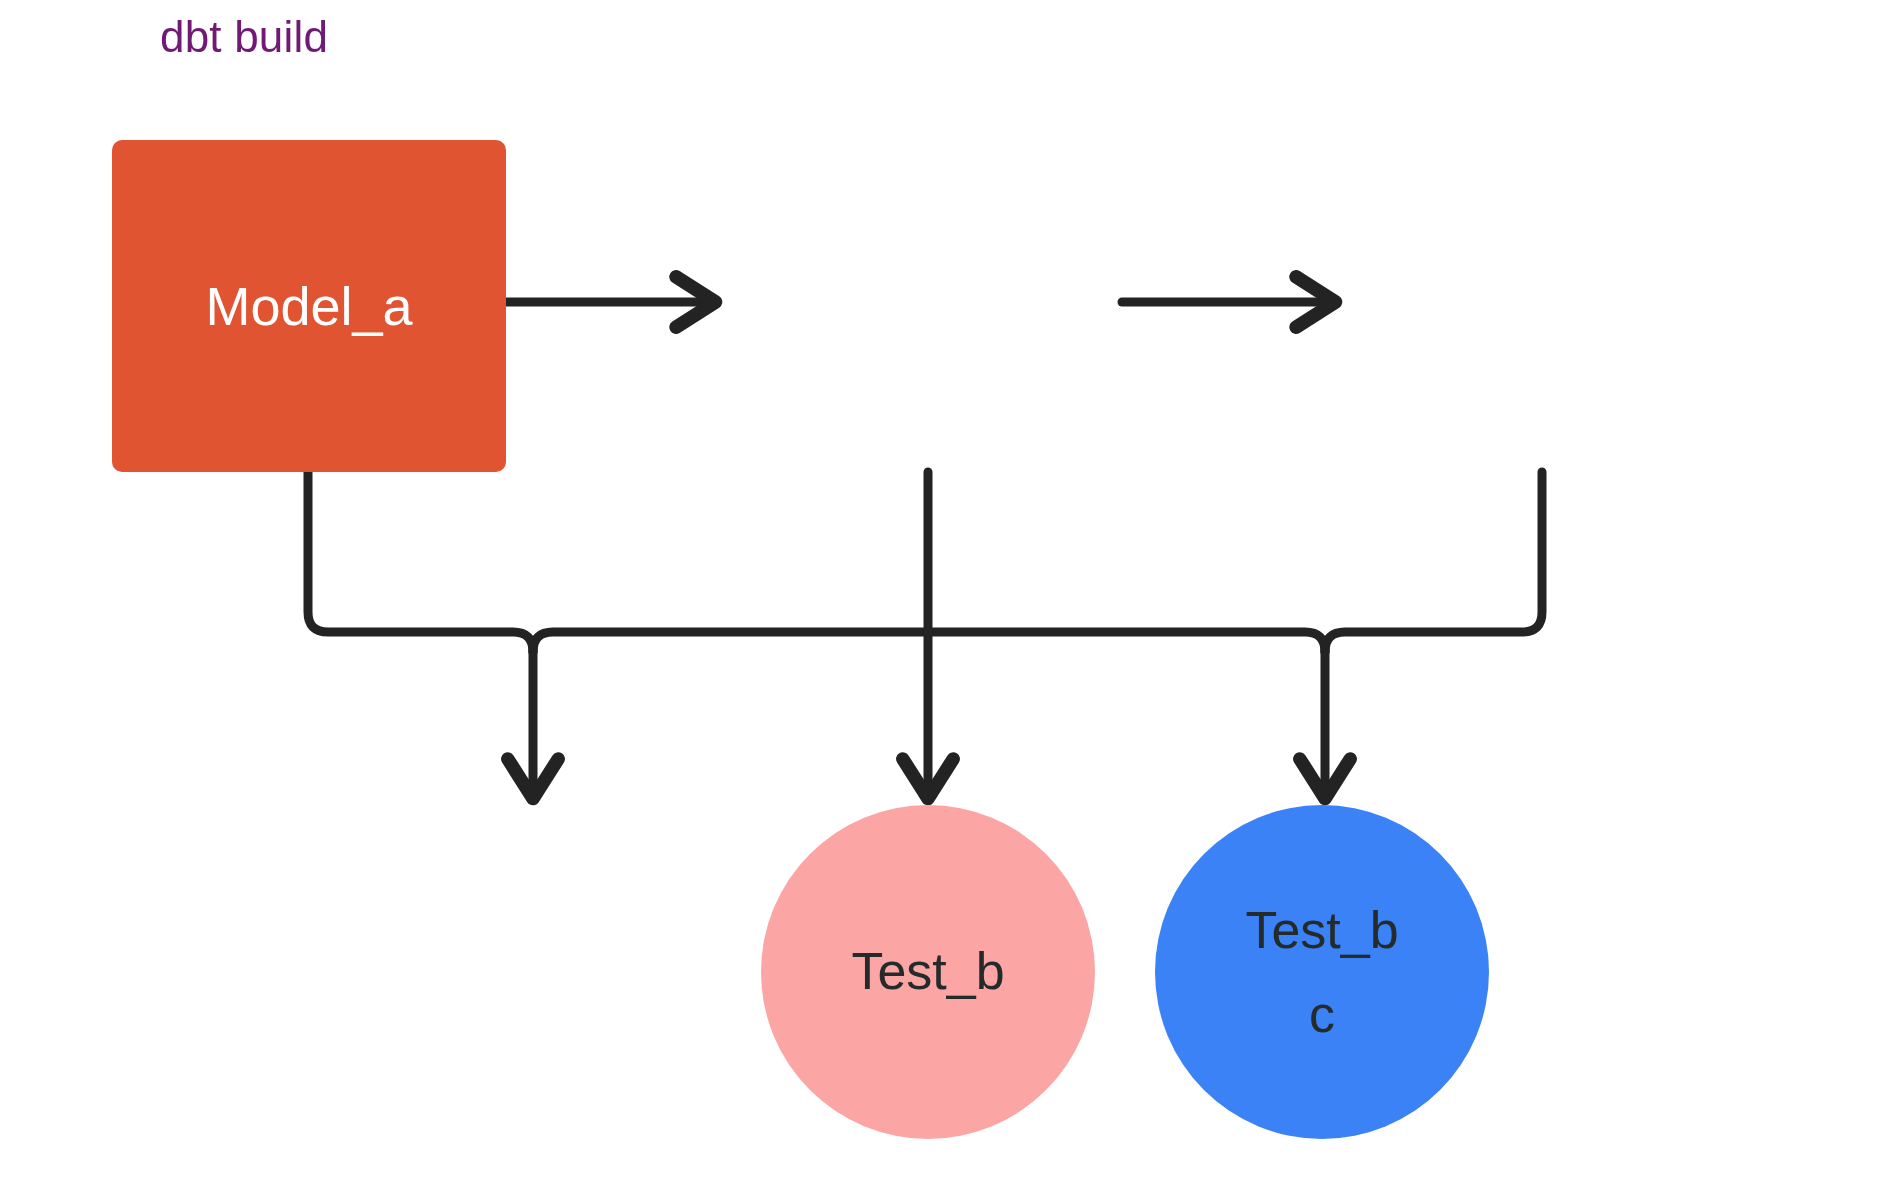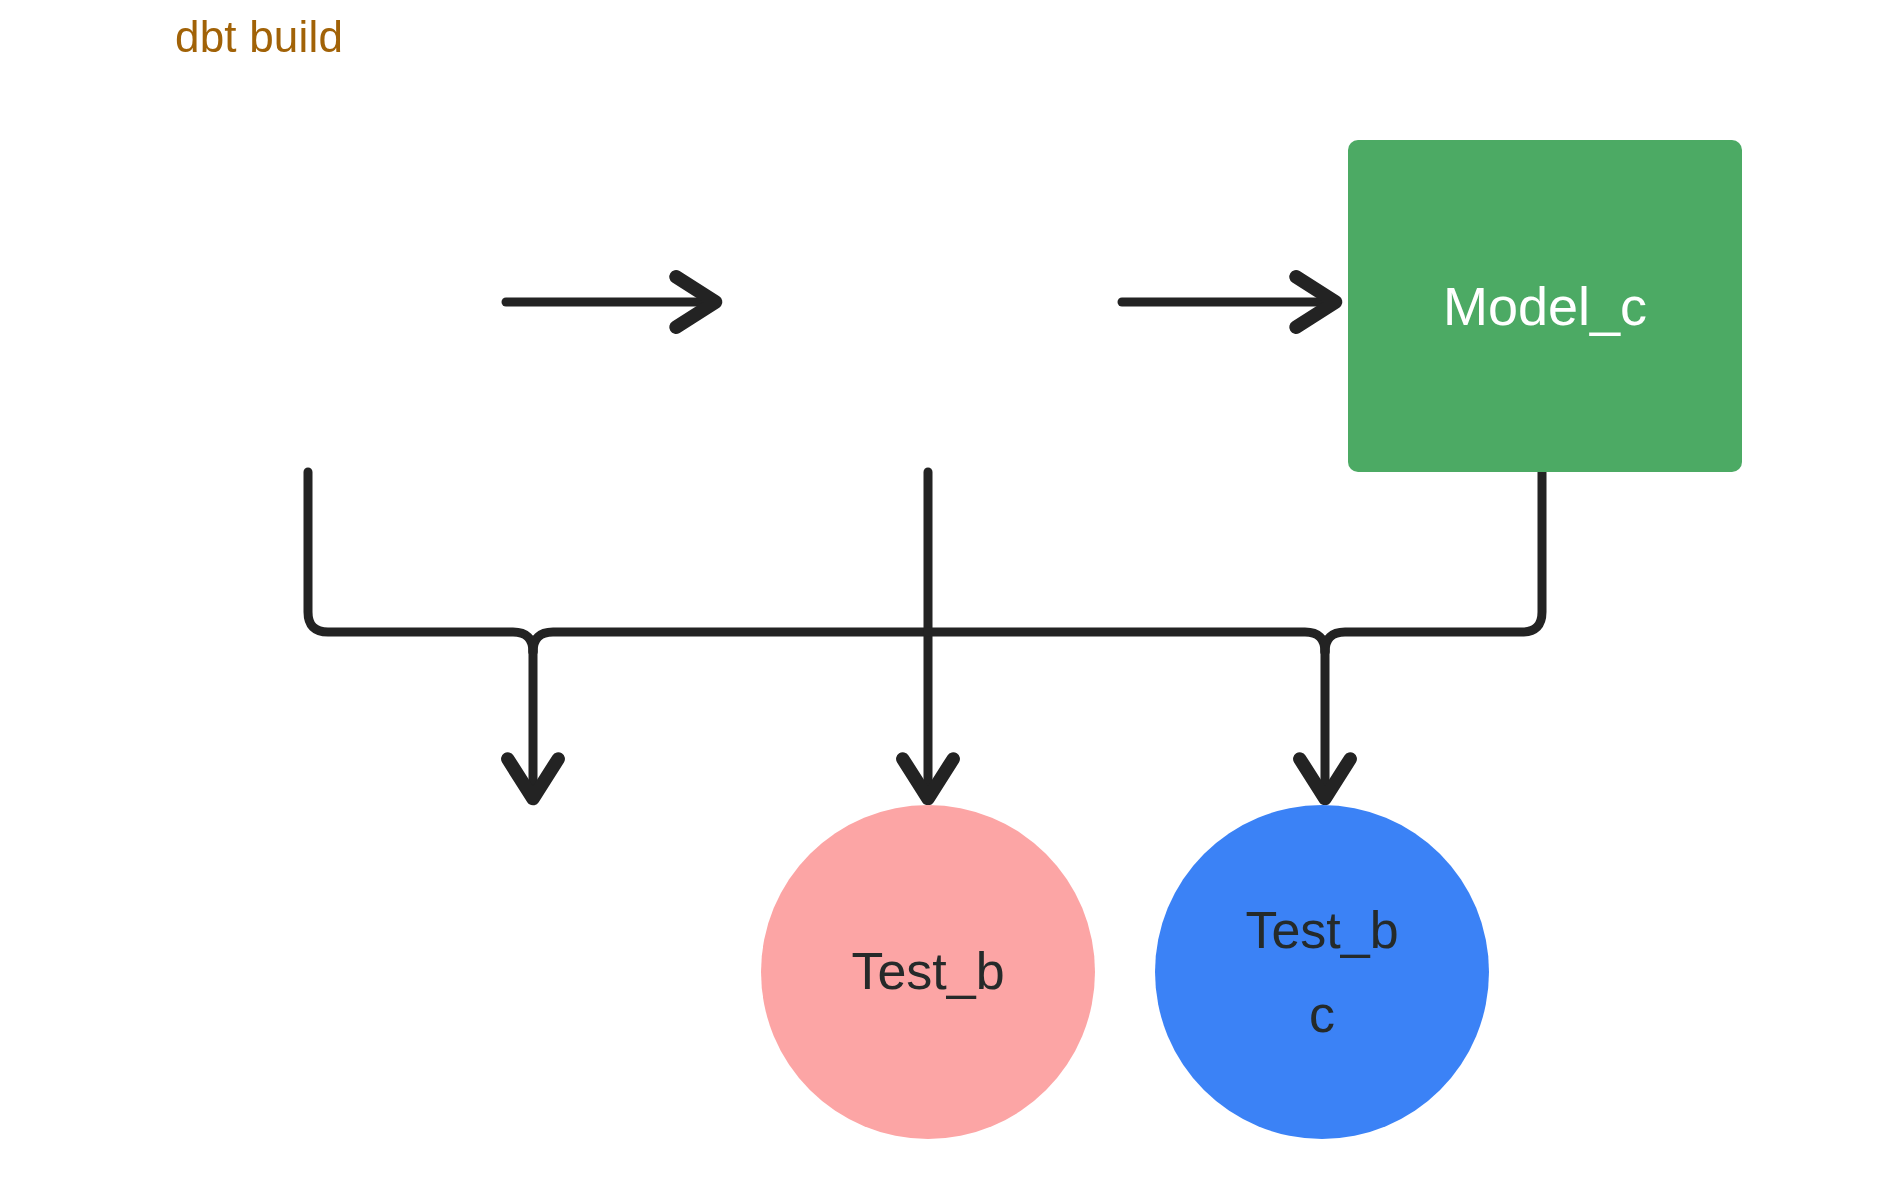--- a/index.html
+++ b/index.html
@@ -20,24 +20,24 @@
   #edge-layer {
     position: absolute;
     left: 0;
     top: 0;
     width: 1880px;
     height: 1186px;
     pointer-events: none;
   }
   .diagram-title {
     position: absolute;
-    left: 175px;
+    left: 160px;
     top: 12px;
     font-size: 44px;
-    color: #a16207;
+    color: #701a75;
     letter-spacing: 0.2px;
     white-space: nowrap;
   }
   .model-node {
     position: absolute;
     top: 140px;
     width: 394px;
     height: 332px;
     border-radius: 10px;
     display: flex;
@@ -112,25 +112,25 @@
       <path d="M 928 472 L 928 795" marker-end="url(#arrowhead)"></path>
 
       <path d="M 928 632 L 1305 632 Q 1325 632 1325 652"></path>
 
       <path d="M 1542 472 L 1542 612 Q 1542 632 1522 632 L 1345 632 Q 1325 632 1325 652"></path>
 
       <path d="M 1325 640 L 1325 795" marker-end="url(#arrowhead)"></path>
     </g>
   </svg>
 
+  <div class="model-node" id="model-a" style="background:#E05432;">
+    <span class="model-label">Model_a</span>
+  </div>
 
 
-  <div class="model-node" id="model-c" style="background:#4CAA64;">
-    <span class="model-label">Model_c</span>
-  </div>
 
 
   <div class="test-node" id="test-b" style="background:#fca5a5;">
     <span class="test-label single">Test_b</span>
   </div>
 
   <div class="test-node" id="test-bc" style="background:#3b82f6;">
     <span class="test-label">Test_bc</span>
   </div>
 

